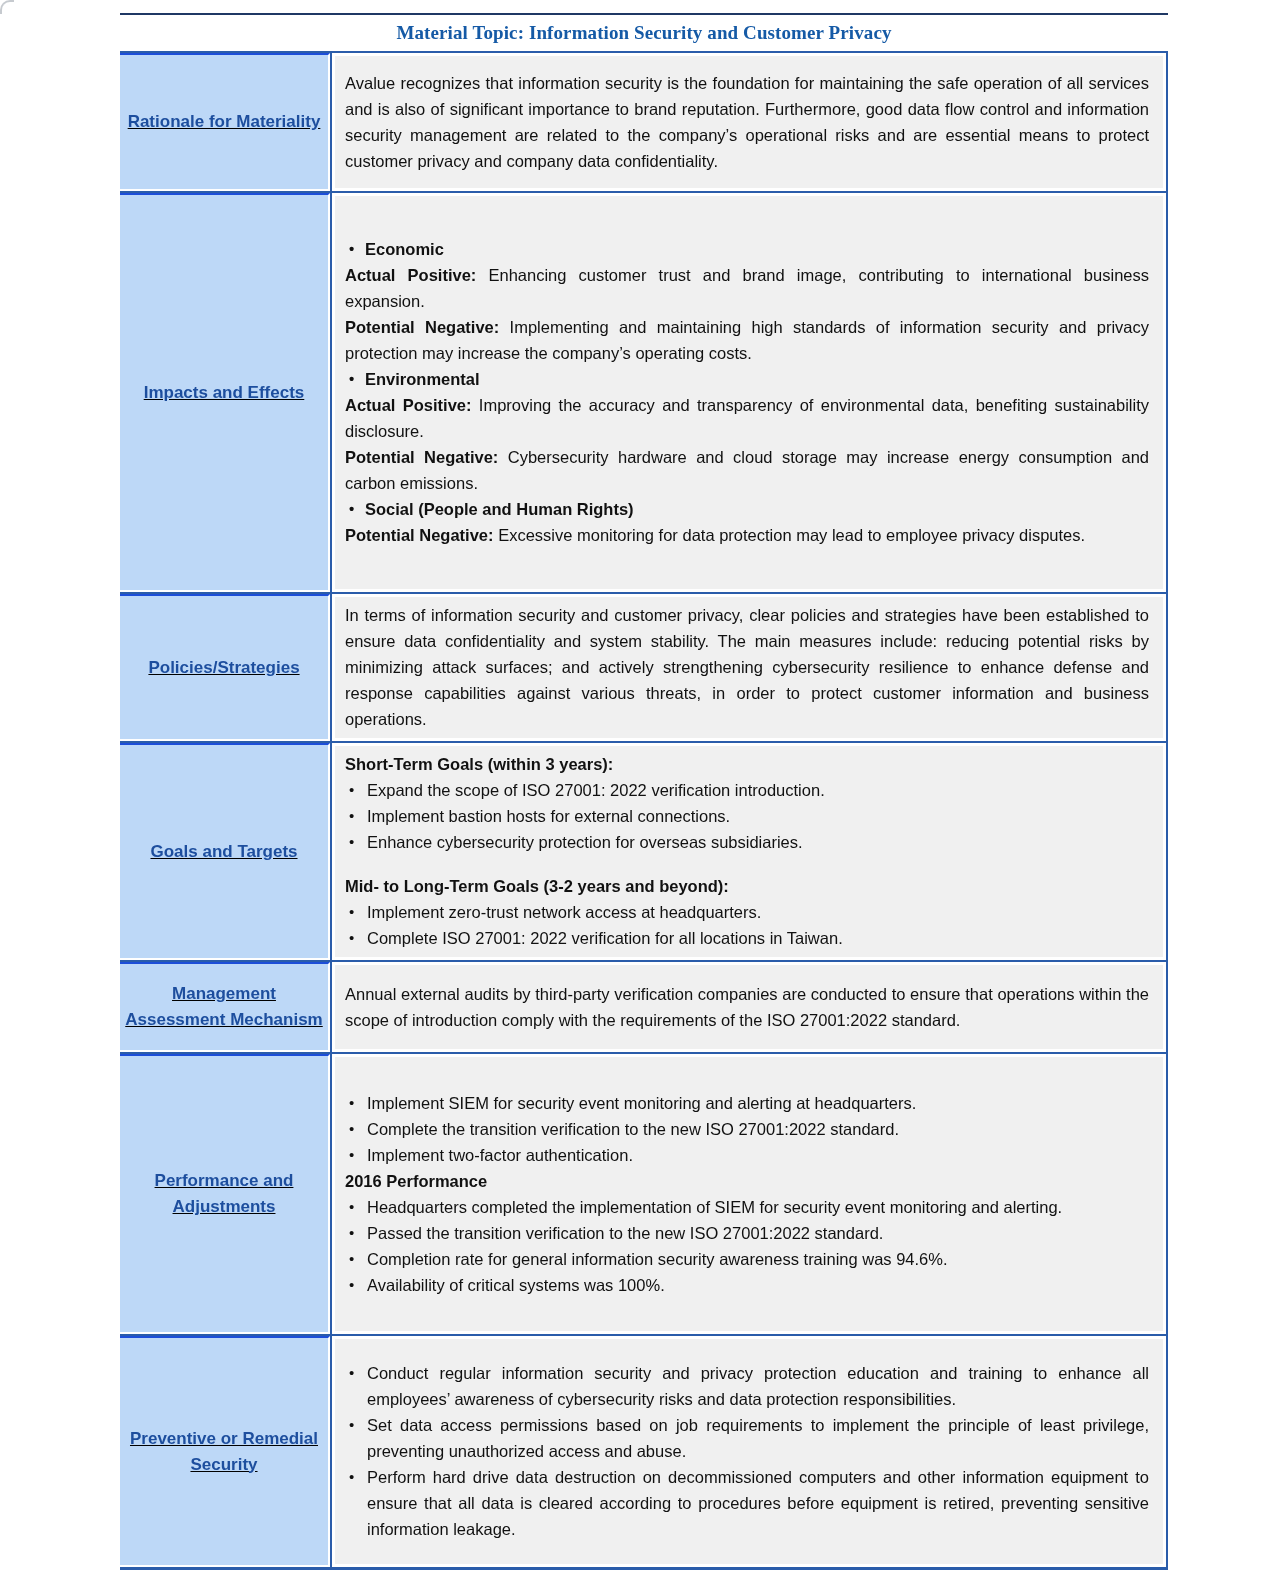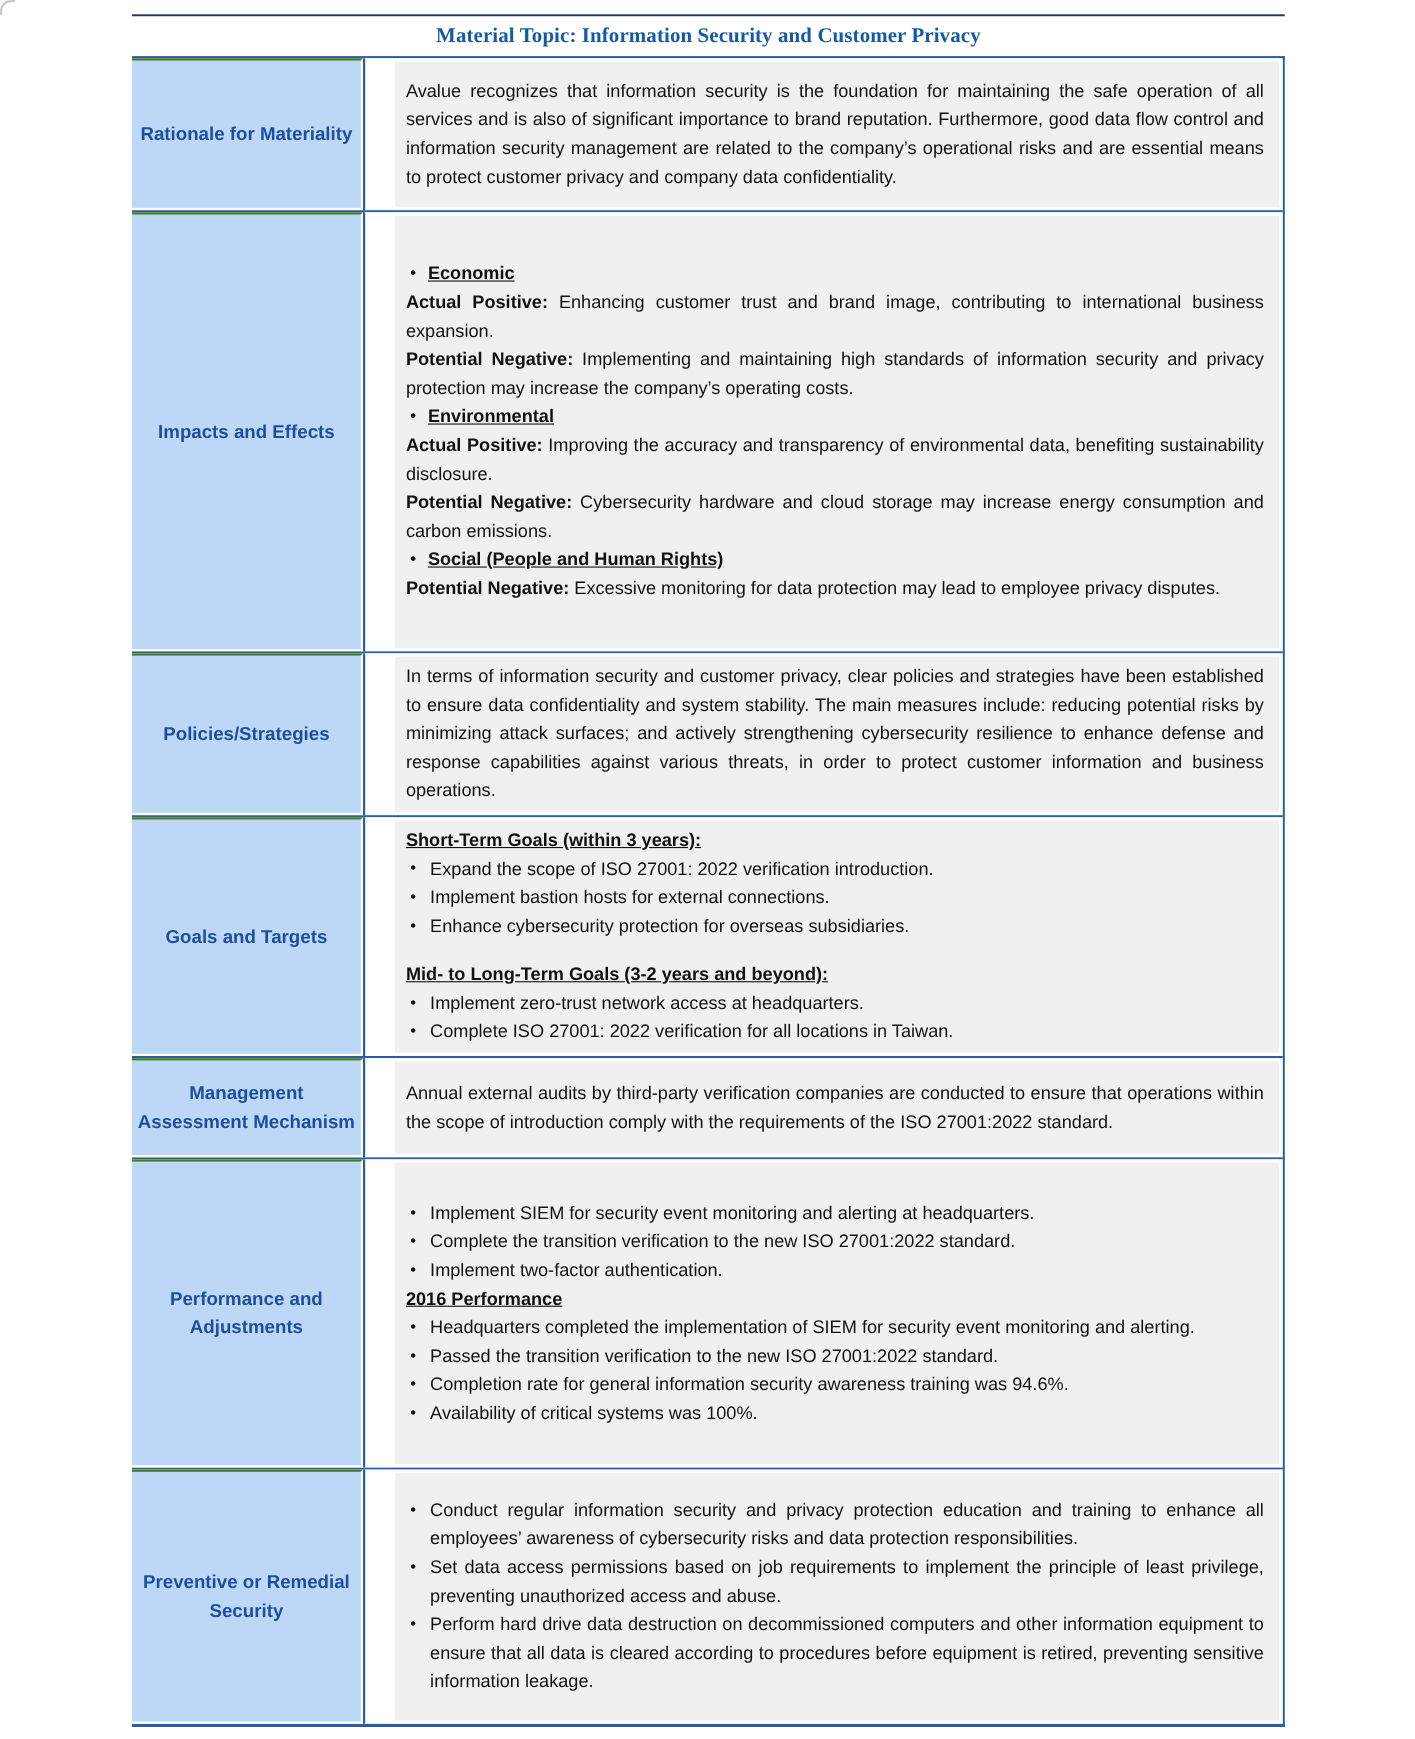--- a/index.html
+++ b/index.html
@@ -26,51 +26,51 @@
   }
   .table {
     border-top:2px solid #2a5caa;
     border-right:2px solid #2a5caa;
     border-bottom:3px solid #2a5caa;
   }
   .row { display:flex; align-items:stretch; }
   .row + .row { border-top:2px solid #2a5caa; }
   .label-cell {
     width:210px; flex:0 0 210px; background:#bdd8f7;
-    border-top:2px solid #4d7c0f; border-bottom:2px solid #ffffff;
+    border-top:2px solid #1d4ed8; border-bottom:2px solid #ffffff;
     border-right:2px solid #ffffff;
     display:flex; align-items:center; justify-content:center;
-    text-align:center; padding:6px 4px; box-sizing:border-box;
+    text-align:center; padding:6px 4px; box-sizing:border-box;text-decoration:underline;
   }
   .label-cell .label-text {
     color:#1d4e9e; font-weight:bold; font-size:17px; line-height:26px;
   }
   .content-cell {
     flex:1 1 auto; background:#ffffff; border-left:2px solid #2a5caa;
     display:flex; flex-direction:column; justify-content:center;
     box-sizing:border-box; padding:3px 3px;
   }
   .content-inner {
     background:#f0f0f0; padding:5px 14px 6px 10px;
     color:#111111; font-size:16.5px; line-height:26px;
-    flex:1 1 auto; display:flex; flex-direction:column; justify-content:center;margin-left:24px;
+    flex:1 1 auto; display:flex; flex-direction:column; justify-content:center;
   }
   
   .row:nth-child(1) { min-height:138px; }
   .row:nth-child(2) { min-height:399px; }
   .row:nth-child(3) { min-height:136px; }
   .row:nth-child(4) { min-height:215px; }
   .row:nth-child(5) { min-height:90px;  }
   .row:nth-child(6) { min-height:280px; }
   .row:nth-child(7) { min-height:231px; }
 
   .para { margin:0; text-align:justify; }
   .para strong { font-weight:bold; }
   .heading { font-weight:bold; }
-  .heading .u, .bheading .u { text-decoration:underline; }
+  .heading .u, .bheading .u { }
   .bheading { font-weight:bold; position:relative; padding-left:20px; }
   .bullet   { position:relative; padding-left:22px; text-align:justify; }
   .dot {
     position:absolute; left:4px; top:0; font-size:15px; line-height:26px;
   }
   .spacer { height:18px; }
 </style>
 </head>
 <body>
 

